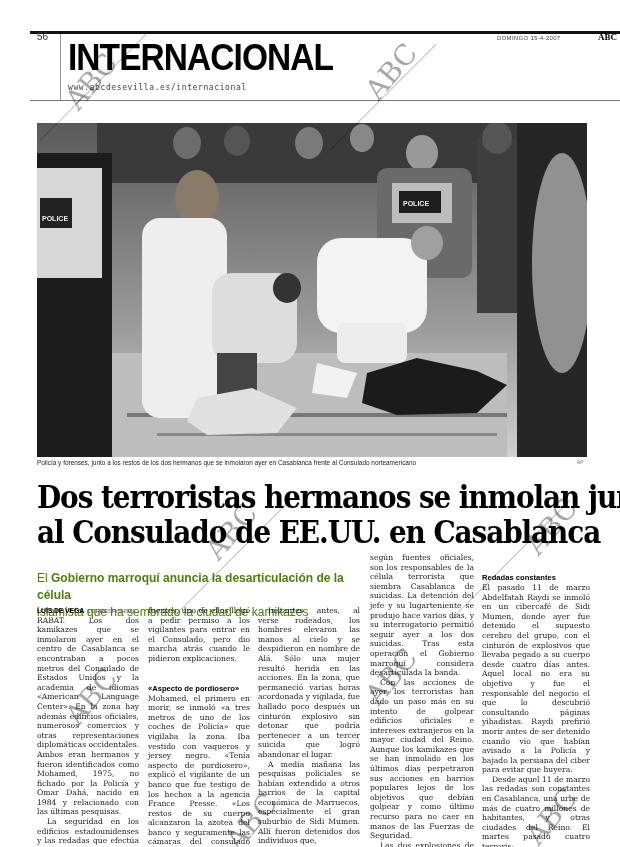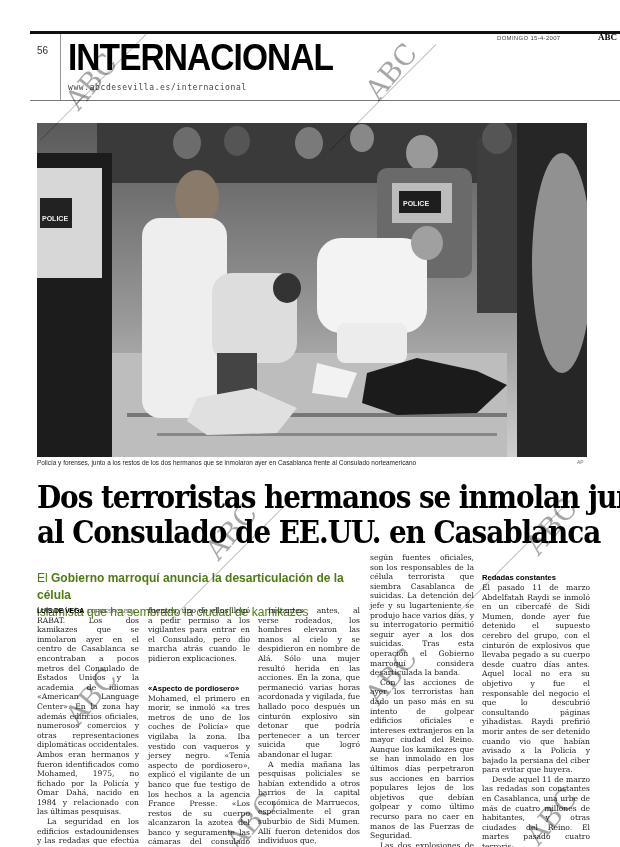--- a/index.html
+++ b/index.html
@@ -1,19 +1,19 @@
 <!DOCTYPE html>
 <html><head>
 <meta charset="utf-8">
 <style>
   html, body { margin: 0; padding: 0; background: #ffffff; }
   body { width: 620px; height: 847px; position: relative; overflow: hidden; font-family: "DejaVu Serif", serif; color: #111; }
 
   .top-rule { position: absolute; left: 30px; right: 0; top: 31px; height: 3px; background: #111; }
-  .page-num { position: absolute; left: 37px; top: 45px; font: 10px "Liberation Sans", sans-serif; color: #333; }
+  .page-num { position: absolute; left: 37px; top: 31px; font: 10px "Liberation Sans", sans-serif; color: #333; }
   .left-vrule { position: absolute; left: 60px; top: 34px; height: 67px; width: 1px; background: #999; }
   .section-title { position: absolute; left: 68px; top: 40px; font: bold 36px "Liberation Sans", sans-serif; letter-spacing: -1px; transform: scaleX(0.93); transform-origin: left top; color: #000; line-height: 1; }
   .section-url { position: absolute; left: 68px; top: 83px; font: 8px "DejaVu Sans Mono", monospace; color: #444; letter-spacing: 0.6px; }
   .date-line { position: absolute; left: 497px; top: 35px; font: 6px "Liberation Sans", sans-serif; color: #444; letter-spacing: 0.3px; }
   .brand { position: absolute; left: 598px; top: 32px; font: bold 9px "Liberation Serif", serif; color: #000; }
   .header-bottom-rule { position: absolute; left: 30px; right: 0; top: 100px; height: 1px; background: #777; }
 
   .photo { position: absolute; left: 37px; top: 123px; width: 550px; height: 334px; overflow: hidden; background: #8a8a8a; }
   .photo svg { display: block; }
   .photo-caption { position: absolute; left: 37px; top: 459px; font: 7px "Liberation Sans", sans-serif; color: #222; white-space: nowrap; transform: scaleX(0.92); transform-origin: left top; }

